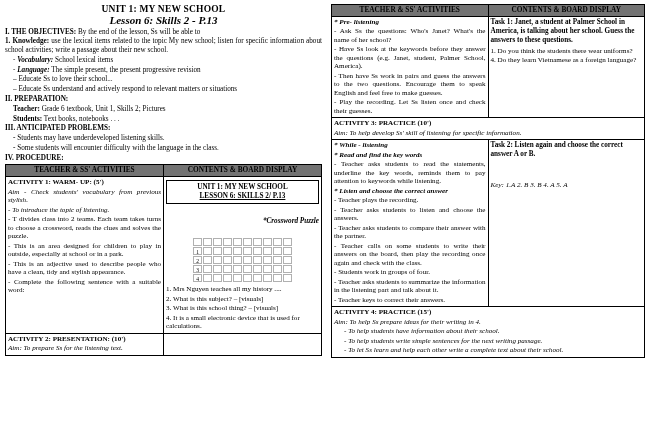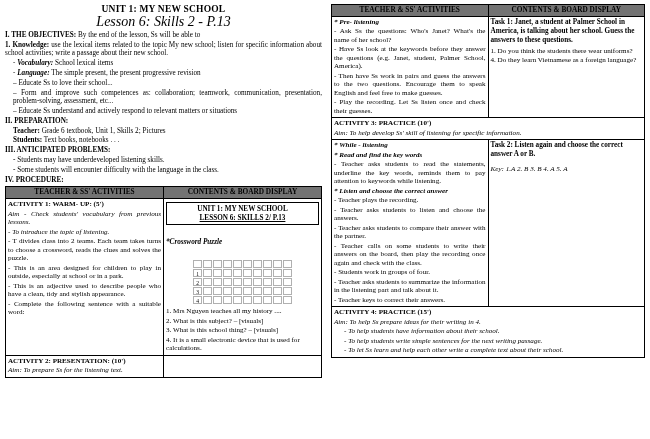--- a/index.html
+++ b/index.html
@@ -36,22 +36,22 @@
   .title-block {
     text-align: center;
     line-height: 1.1;
   }
   .title-main {
     font-weight: bold;
     font-size: 9.5px;
     letter-spacing: .2px;
   }
   .title-sub {
-    font-weight: normal;
-    font-size: 14px;
+    font-weight: bold;
+    font-size: 11px;
     font-style: italic;
   }
   .para {
     font-size: 7.2px;
     line-height: 1.22;
     margin: 1px 0 0 0;
     text-align: justify;
   }
   .bold { font-weight: bold; }
   .ital { font-style: italic; }
@@ -88,20 +88,21 @@
     margin: 2px 0;
     text-align: center;
   }
   .card .l1 { font-weight: bold; font-size: 7.2px; }
   .card .l2 { font-weight: bold; font-size: 7.2px; text-decoration: underline; }
   .puzzle-label {
     font-weight: bold;
     font-style: italic;
     font-size: 7.2px;
     margin: 13px 0;
+    text-align: right;
   }
   .puzzle {
     display: grid;
     grid-template-columns: repeat(10, 9px);
     grid-auto-rows: 8px;
     gap: 1px;
     margin: 2px auto 3px auto;
     justify-content: center;
   }
   .puzzle div {
@@ -110,21 +111,21 @@
     line-height: 8px;
     text-align: center;
     background: #fff;
   }
   .pz-o { background: #f3a04a; border-color: #c97a28; }
   .pz-y { background: #f7dc6a; border-color: #c9ad28; }
   .pz-g { background: #a9d18e; border-color: #74a052; }
   .pz-b { background: #9dc3e6; border-color: #5b8db8; }
   .pz-n { background: transparent; border-color: transparent; }
   .qlist p { margin: 0 0 1px 0; font-size: 7.1px; line-height: 1.2; }
-  .keyline { font-style: italic; font-size: 7.1px; margin-top: 2px; }
+  .keyline { font-style: italic; font-size: 7.1px; margin-top: 18px; }
   .task-box {
     font-weight: bold;
     font-size: 7.2px;
     line-height: 1.25;
     margin: 0 0 2px 0;
   }
   .small-gap { height: 2px; }
   ul.dash {
     list-style: none;
     margin: 0;
@@ -168,21 +169,20 @@
       <span>School lexical items</span>
     </div>
 
     <div class="para indent">
       <span class="bi">- Language:</span>
       <span>The simple present, the present progressive revision</span>
     </div>
 
 
     <div class="para indent">– <span>Educate Ss to love their school...</span></div>
-    <div class="para indent">– <span>Form and improve such competences as: collaboration; teamwork, communication, presentation, problem-solving, assessment, etc...</span></div>
     <div class="para indent">– <span>Educate Ss understand and actively respond to relevant matters or situations</span></div>
 
     <div class="para bold">II. PREPARATION:</div>
     <div class="para indent">
       <span class="bold">Teacher:</span>
       <span>Grade 6 textbook, Unit 1, Skills 2; Pictures</span>
     </div>
     <div class="para indent">
       <span class="bold">Students:</span>
       <span>Text books, notebooks . . .</span>
@@ -196,21 +196,21 @@
 
     <table class="grid">
       <tbody>
           <tr class="hdr-row">
         <th style="width:50%">TEACHER &amp; SS' ACTIVITIES</th>
         <th style="width:50%">CONTENTS &amp; BOARD DISPLAY</th>
       </tr>
       <tr>
         <td>
           <p class="cellp bold">ACTIVITY 1: WARM- UP: (5')</p>
-          <p class="cellp ital">Aim - Check students' vocabulary from previous lessons.</p>
+          <p class="cellp ital">Aim - Check students' vocabulary from previous stylish.</p>
           <p class="cellp ital">- To introduce the topic of listening.</p>
           <ul class="dash">
             <li>T divides class into 2 teams. Each team takes turns to choose a crossword, reads the clues and solves the puzzle.</li>
             <li>This is an area designed for children to play in outside, especially at school or in a park.</li>
             <li>This is an adjective used to describe people who have a clean, tidy and stylish appearance.</li>
             <li>Complete the following sentence with a suitable word:</li>
           </ul>
         </td>
         <td>
           <div class="card">

